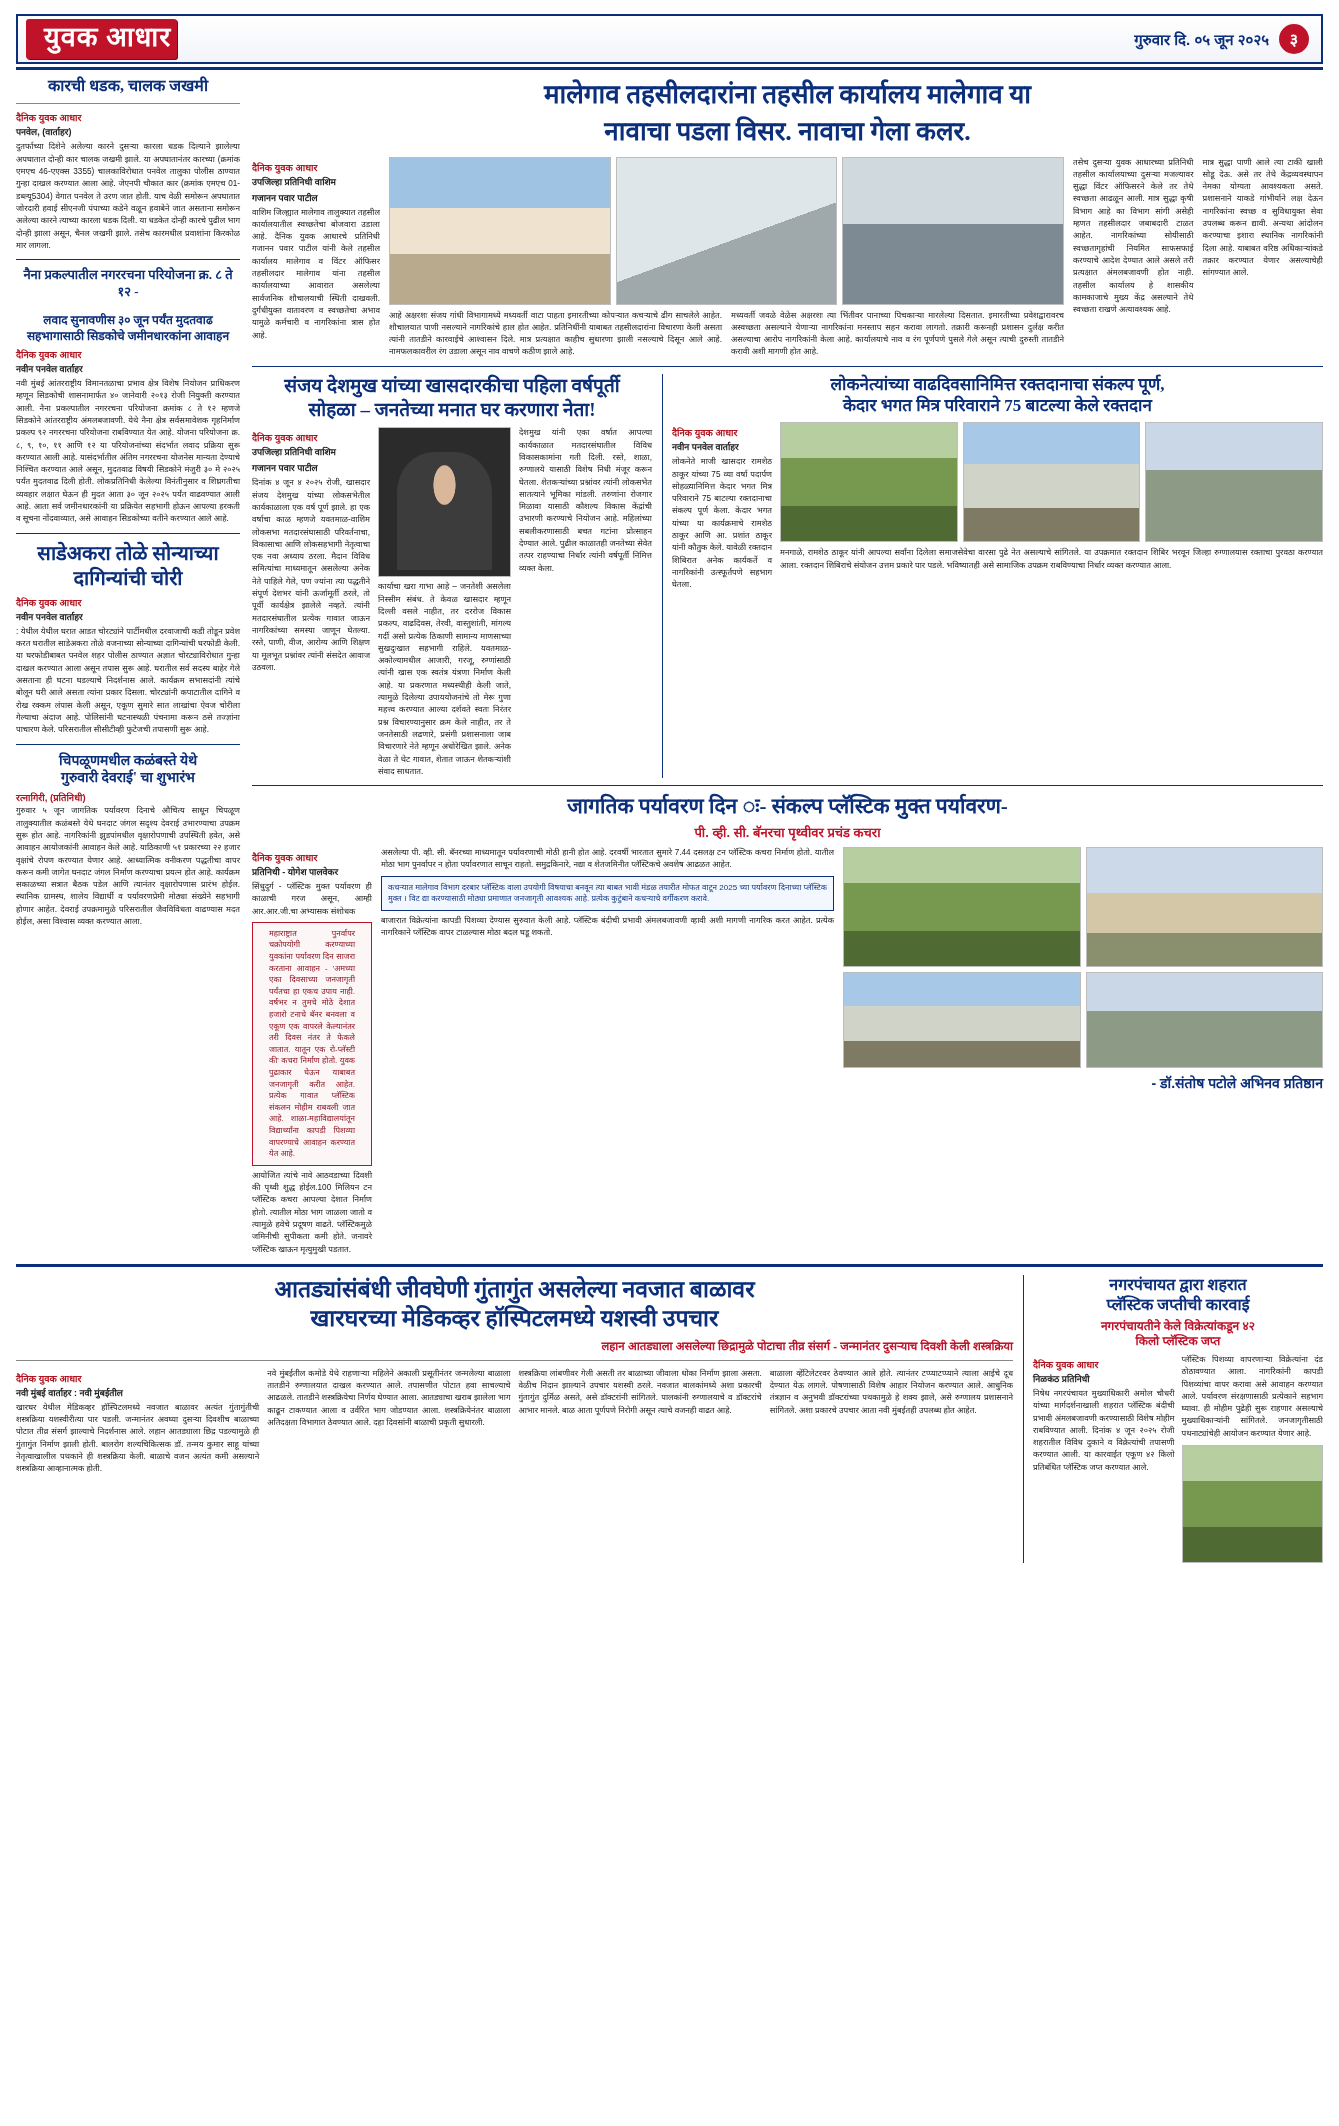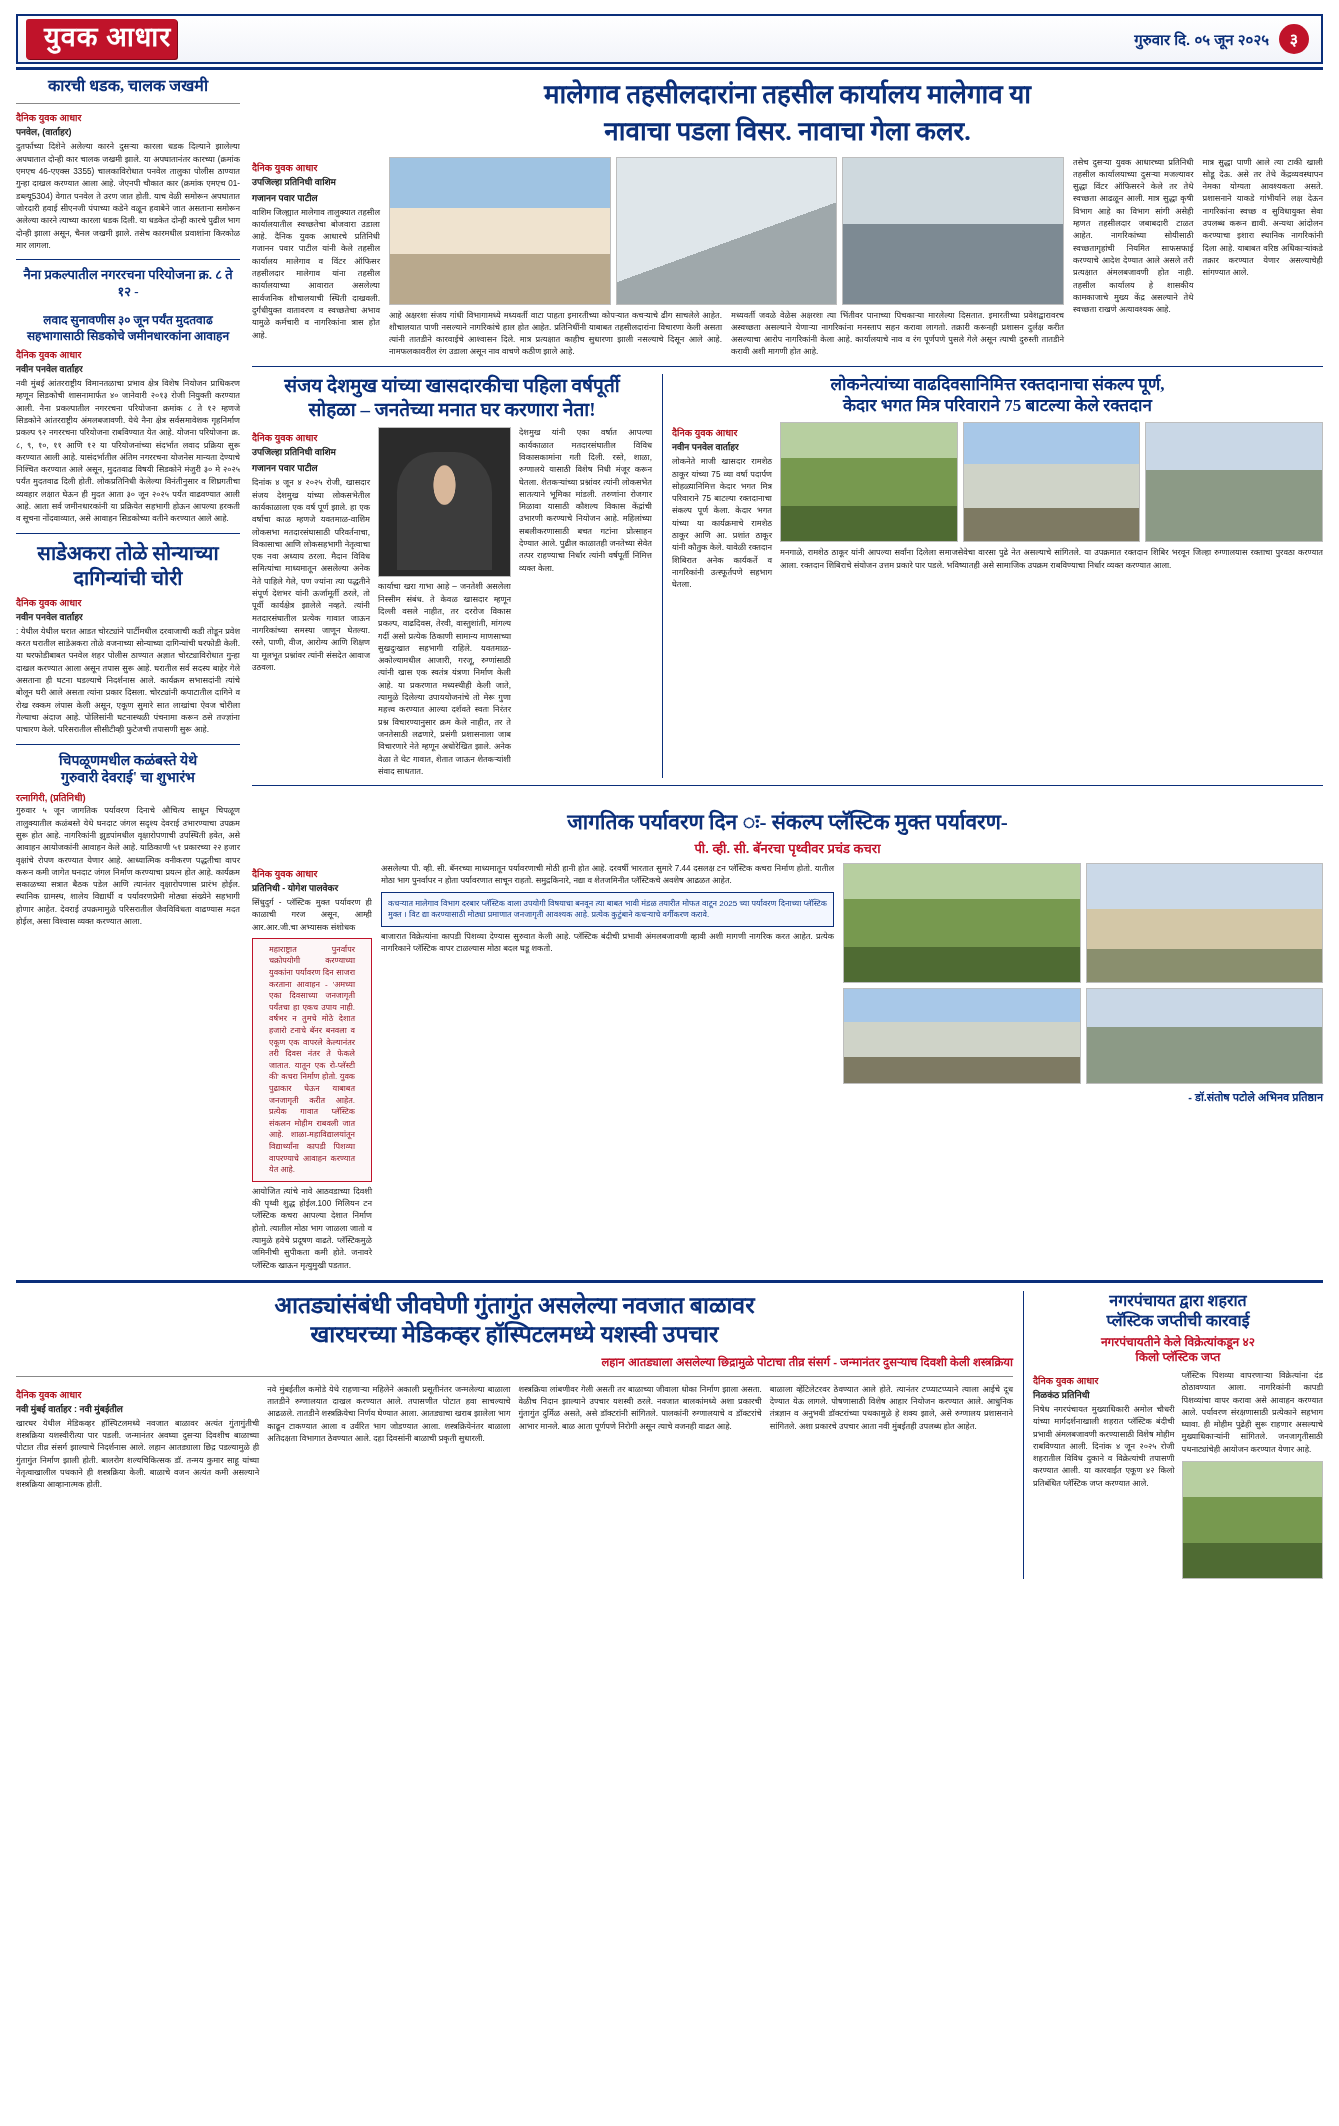--- a/index.html
+++ b/index.html
@@ -88,21 +88,21 @@
   .ph-d { background:linear-gradient(180deg,#b7cfa0 0 30%,#77994f 30% 70%,#4f6b33 70%); }
   .ph-e { background:linear-gradient(180deg,#a8c8e8 0 35%,#cfd3c8 35% 72%,#7e7a63 72%); }
   .ph-f { background:linear-gradient(180deg,#c9d7e6 0 40%,#8c9a86 40%); }
   .ph-g { background:#2b2b2b; }
   .ph-h { background:linear-gradient(180deg,#cbd9e8 0 38%,#d3c7a7 38% 72%,#8a8f6e 72%); }
 
   .mid-grid { display:flex; gap:10px; margin-top:6px; }
   .mid-a { flex:0 0 400px; }
   .mid-b { flex:1; }
 
-  .env-box { margin-top:23px; }
+  .env-box { margin-top:7px; }
   .env-head { font-size:21px; }
   .env-sub { font-size:13px; color:#c0132a; font-weight:bold; text-align:center; margin-top:3px; }
 
   .env-body { display:flex; gap:9px; margin-top:6px; }
 
   .quote-box {
     border:1.5px solid #c0132a;
     background:#fdf6f7;
     padding:5px 16px;
     font-size:8px;
@@ -114,21 +114,21 @@
   .blue-note {
     border:1.5px solid #0b2f7a;
     background:#f3f7ff;
     padding:5px 6px;
     font-size:8px;
     line-height:1.45;
     color:#123a86;
     text-align:justify;
     margin:4px 0;
   }
-  .attrib { font-size:11px; font-weight:bold; color:#0b2f7a; text-align:right; margin-top:2px; }
+  .attrib { font-size:14px; font-weight:bold; color:#0b2f7a; text-align:right; margin-top:2px; }
 
   .bottom-area { display:flex; gap:10px; margin-top:8px; }
   .bot-left { flex:1; }
   .bot-right { flex:0 0 300px; border-left:1.5px solid #0b2f7a; padding-left:9px; }
   .bot-head { font-size:23px; }
   .bot-sub { font-size:11.5px; color:#c0132a; font-weight:bold; text-align:right; margin-top:4px; }
   .four-col { display:flex; gap:8px; margin-top:5px; }
   .four-col > div { flex:1; }
   .right-head { font-size:16px; }
   .right-sub { font-size:12px; color:#c0132a; font-weight:bold; text-align:center; margin-top:3px; line-height:1.3;}

